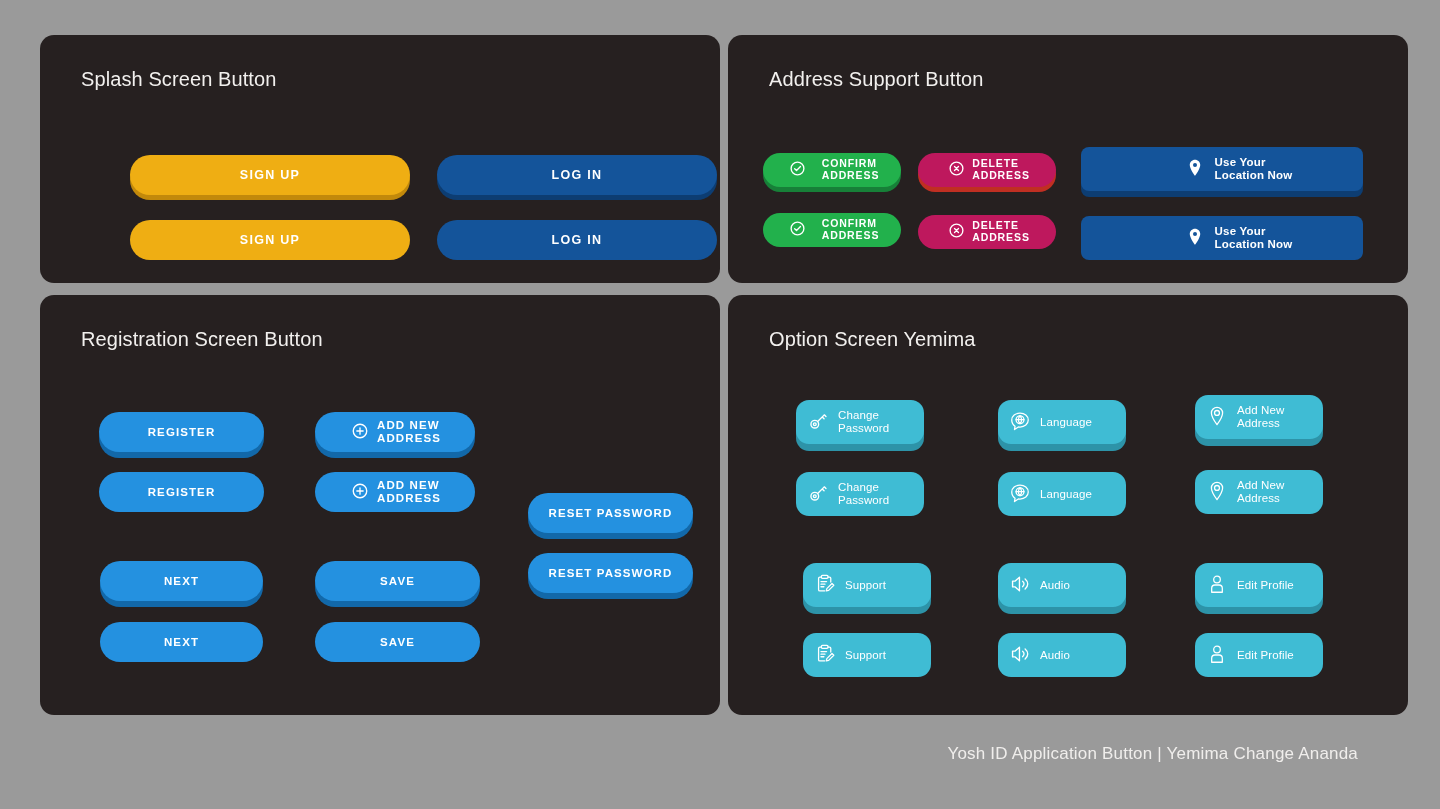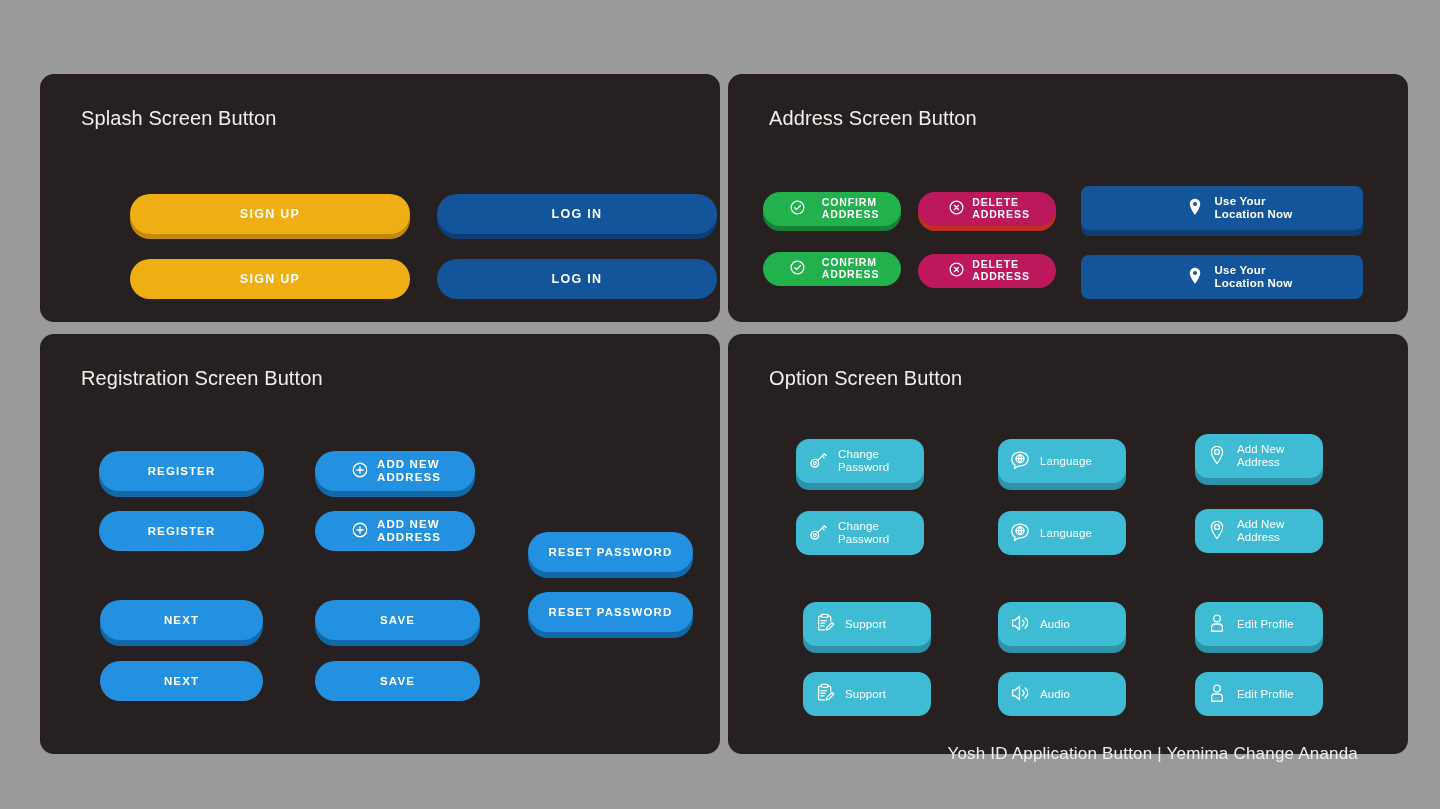--- a/index.html
+++ b/index.html
@@ -20,21 +20,20 @@
   .board {
     position: absolute;
     left: 40px;
     top: 35px;
     width: 1212px;
     height: 680px;
     display: grid;
     grid-template-columns: 680px 680px;
     grid-template-rows: 248px 420px;
     gap: 12px 8px;
-    margin-top: 39px;
   }
 
   .panel {
     background: #262020;
     border-radius: 14px;
     position: relative;
   }
 
   .panel-title {
     position: absolute;
@@ -176,21 +175,21 @@
     <button class="btn pill-lg c-yellow flat" style="left:90px;top:185px;">
       <span class="lbl">SIGN UP</span>
     </button>
 
     <button class="btn pill-lg c-dblue flat" style="left:397px;top:185px;">
       <span class="lbl">LOG IN</span>
     </button>
   </div>
 
   <div class="panel">
-    <div class="panel-title">Address Screen Button</div>
+    <div class="panel-title">Address Support Button</div>
 
     <button class="btn pill-sm c-green raised" style="left:35px;top:118px;">
       <span class="ico">
         <svg width="17" height="17" viewBox="0 0 24 24" fill="none" stroke="#fff" stroke-width="1.9" stroke-linecap="round" stroke-linejoin="round">
           <circle cx="12" cy="12" r="9"></circle>
             <path d="M8 12.3l2.6 2.6L16.2 9.3"></path>
         </svg>
       </span>
       <span class="lbl" style="white-space:pre-line;text-align:left;">CONFIRM
 ADDRESS</span>
@@ -304,21 +303,21 @@
     <button class="btn reg-btn reg-w3 c-blue flat" style="left:60px;top:327px;">
       <span class="lbl">NEXT</span>
     </button>
 
     <button class="btn reg-btn c-blue flat" style="left:275px;top:327px;width:165px;">
       <span class="lbl">SAVE</span>
     </button>
   </div>
 
   <div class="panel">
-    <div class="panel-title">Option Screen Button</div>
+    <div class="panel-title">Option Screen Yemima</div>
 
     <button class="btn opt-btn c-teal raised" style="left:68px;top:105px;">
       <span class="ico">
         <svg width="22" height="22" viewBox="0 0 24 24" fill="none" stroke="#fff" stroke-width="1.5" stroke-linecap="round" stroke-linejoin="round">
           <circle cx="8.5" cy="15.5" r="4.2"></circle>
             <circle cx="8.5" cy="15.5" r="1.5"></circle>
           <path d="M11.6 12.6l7-7M16.6 7.6l2 2M18.9 5.3l1.8 1.8"></path>
         </svg>
       </span>
       <span class="lbl">Change

